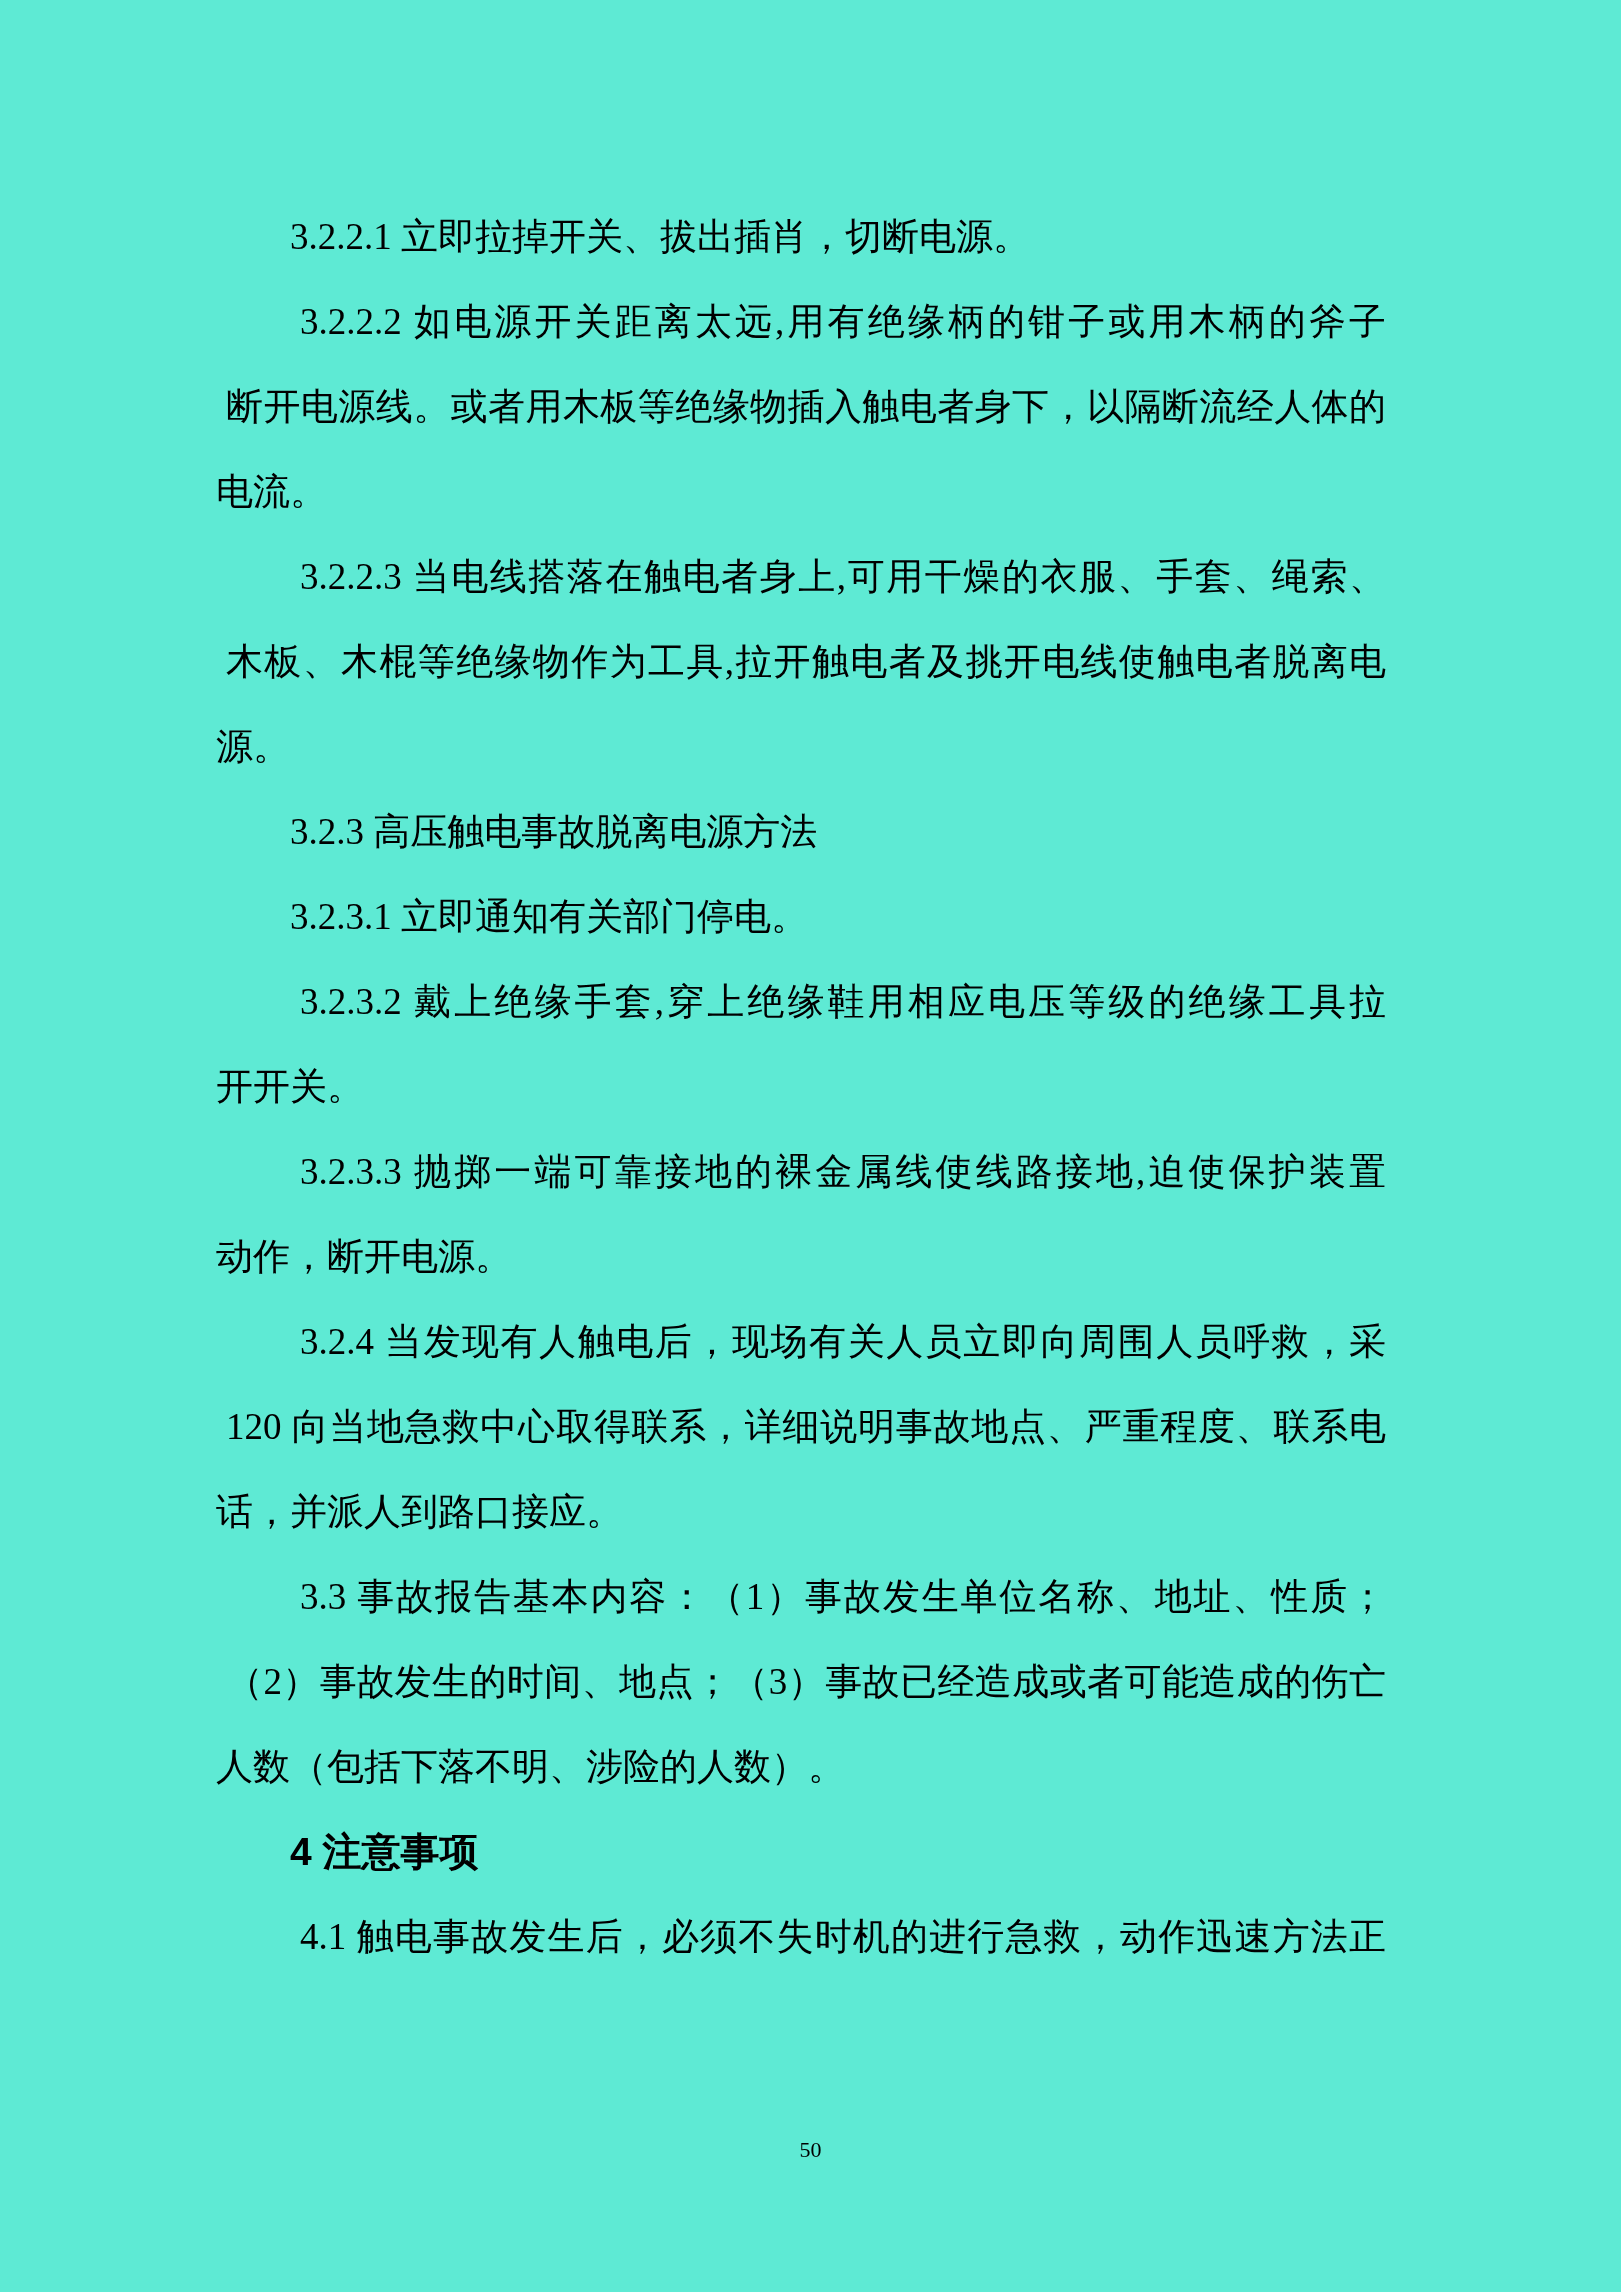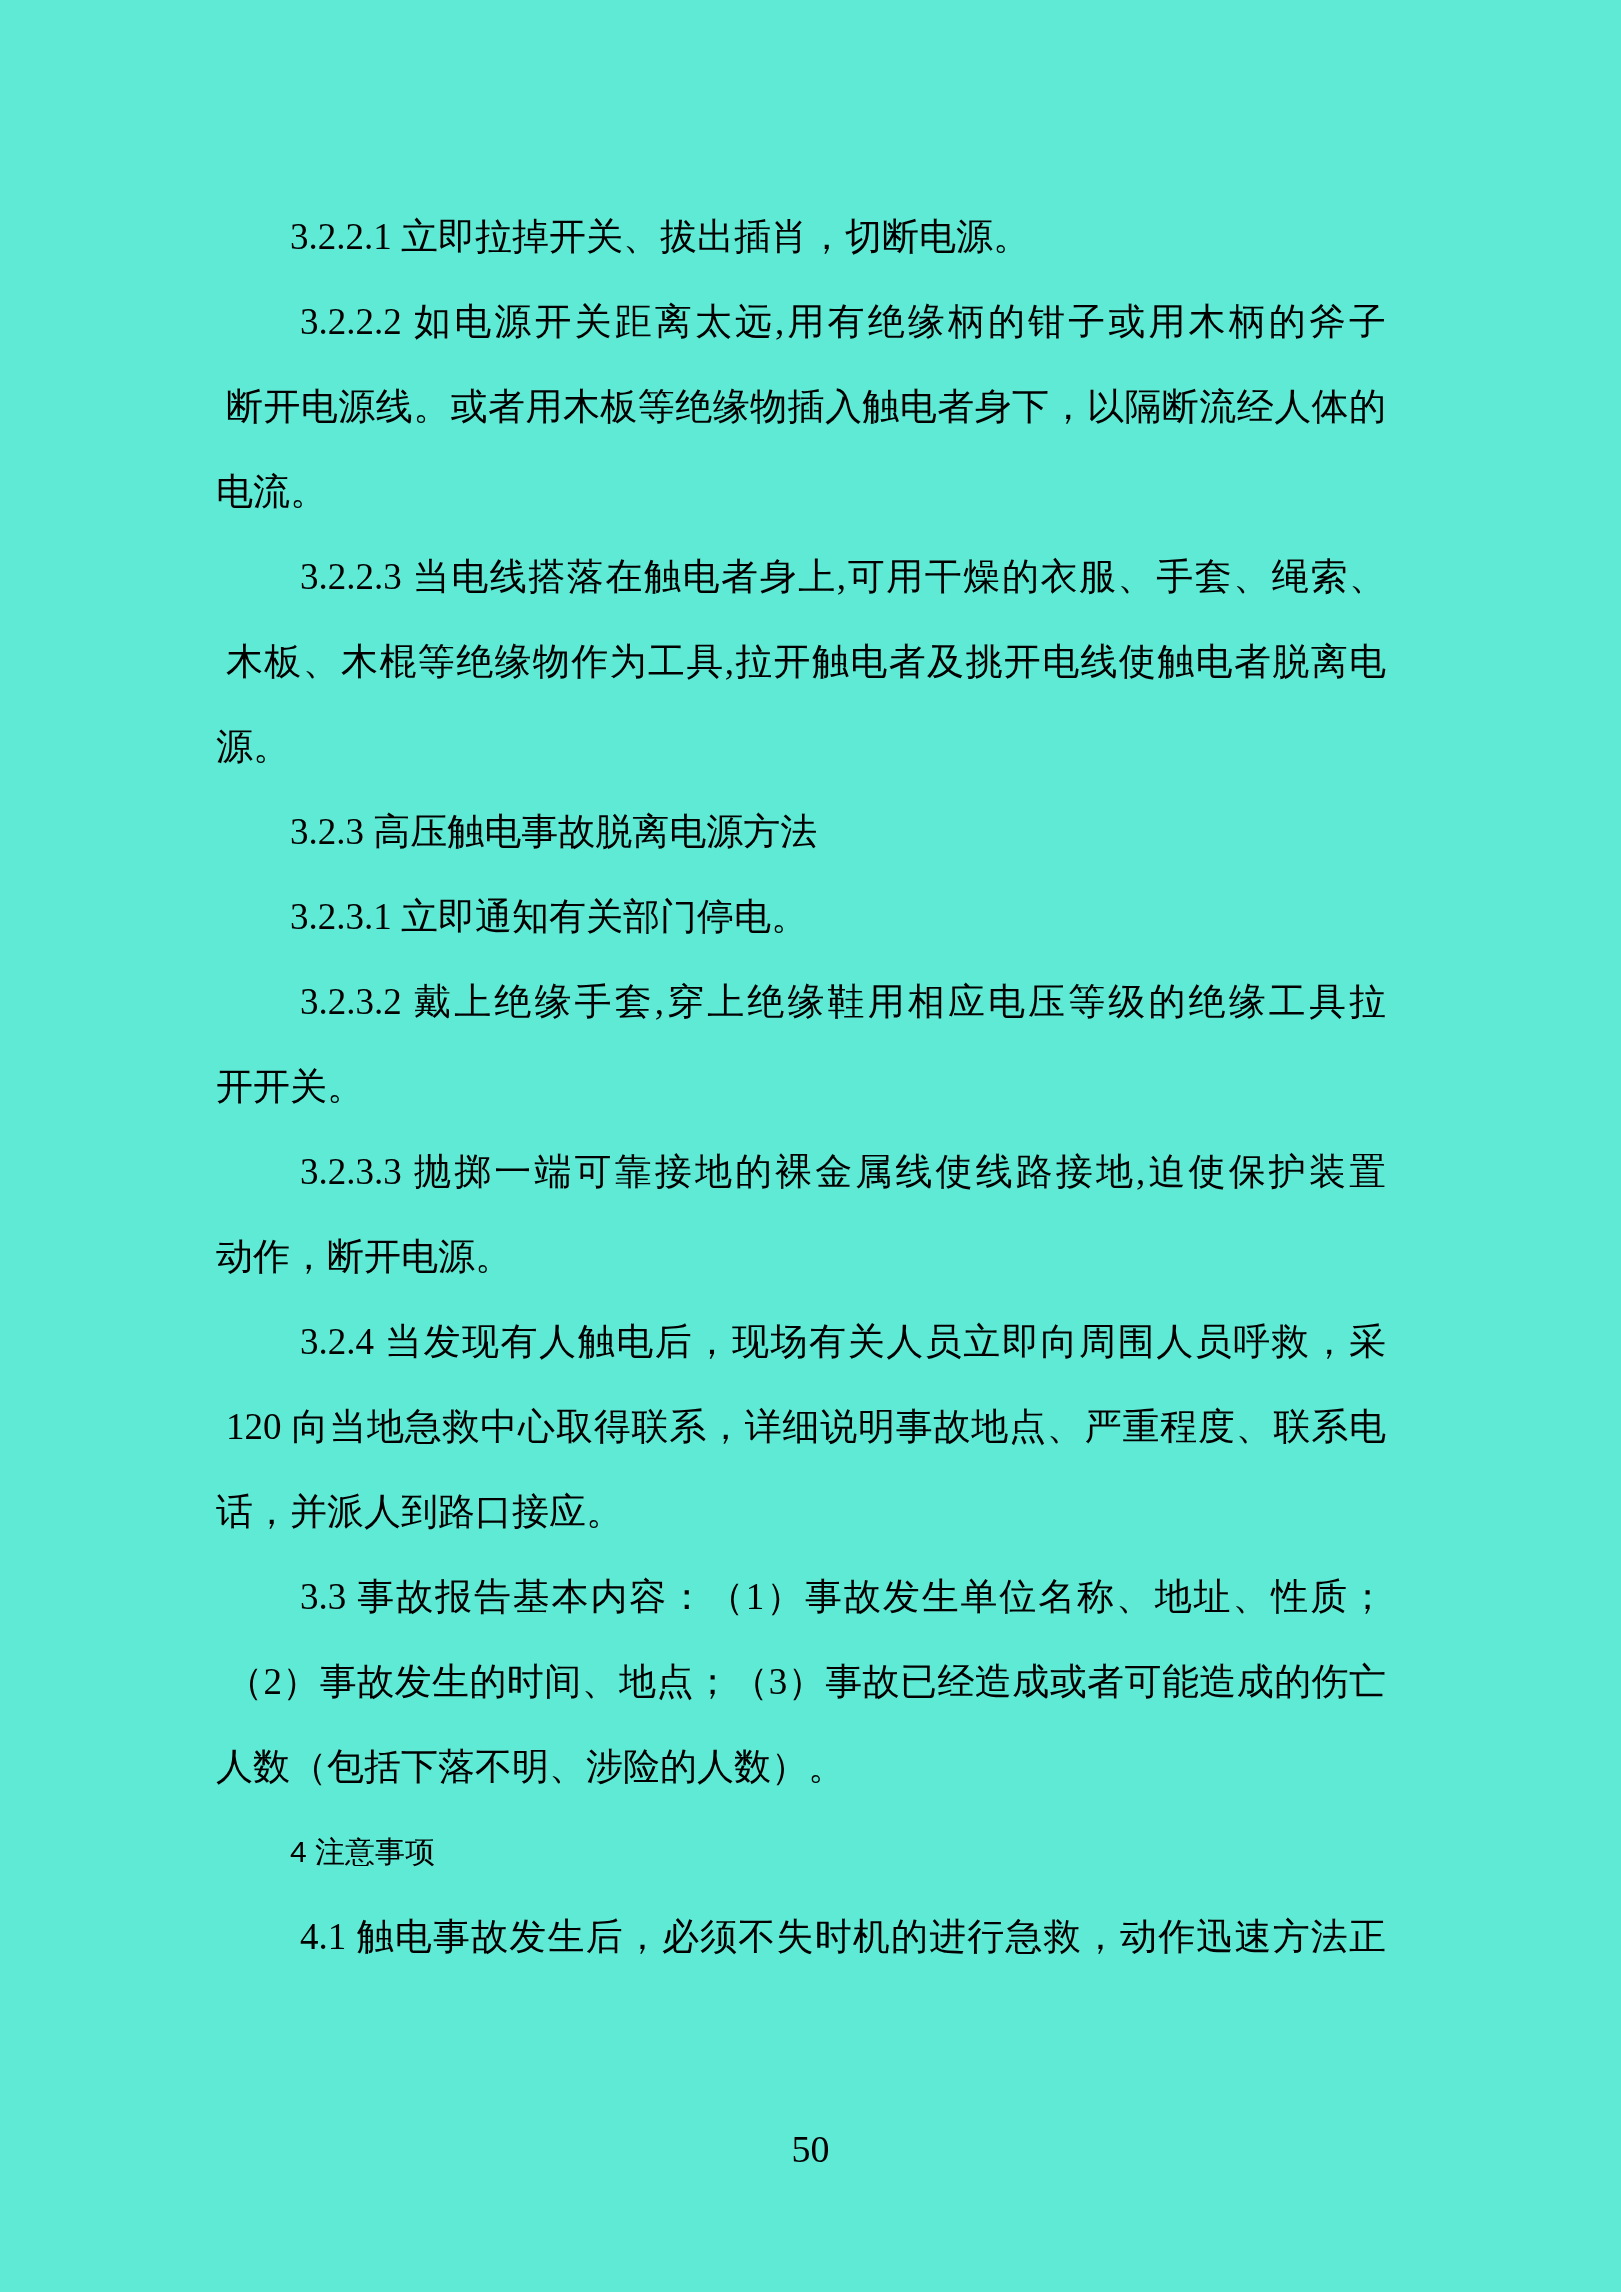--- a/index.html
+++ b/index.html
@@ -29,30 +29,30 @@
   .line.indent { padding-left: 74px; }
   .line.indent.fill { padding-left: 0; text-indent: 74px; }
   .line.fill {
     text-align: justify;
     text-align-last: justify;
     text-justify: inter-character;
     margin-left: 10px;
   }
   .line.heading {
     font-family: "Liberation Sans", "DejaVu Sans", sans-serif;
-    font-weight: normal;
-    font-size: 30px;
+    font-weight: bold;
+    font-size: 39px;
   }
   .pagenum {
     position: absolute;
     left: 0;
     top: 2125px;
     width: 1621px;
     text-align: center;
-    font-size: 38px;
+    font-size: 22px;
     line-height: 49px;
     color: #000000;
   }
 </style>
 </head>
 <body>
 
 <div class="page">
   <div class="textblock">
     <div class="line indent">3.2.2.1 立即拉掉开关、拔出插肖，切断电源。</div>

